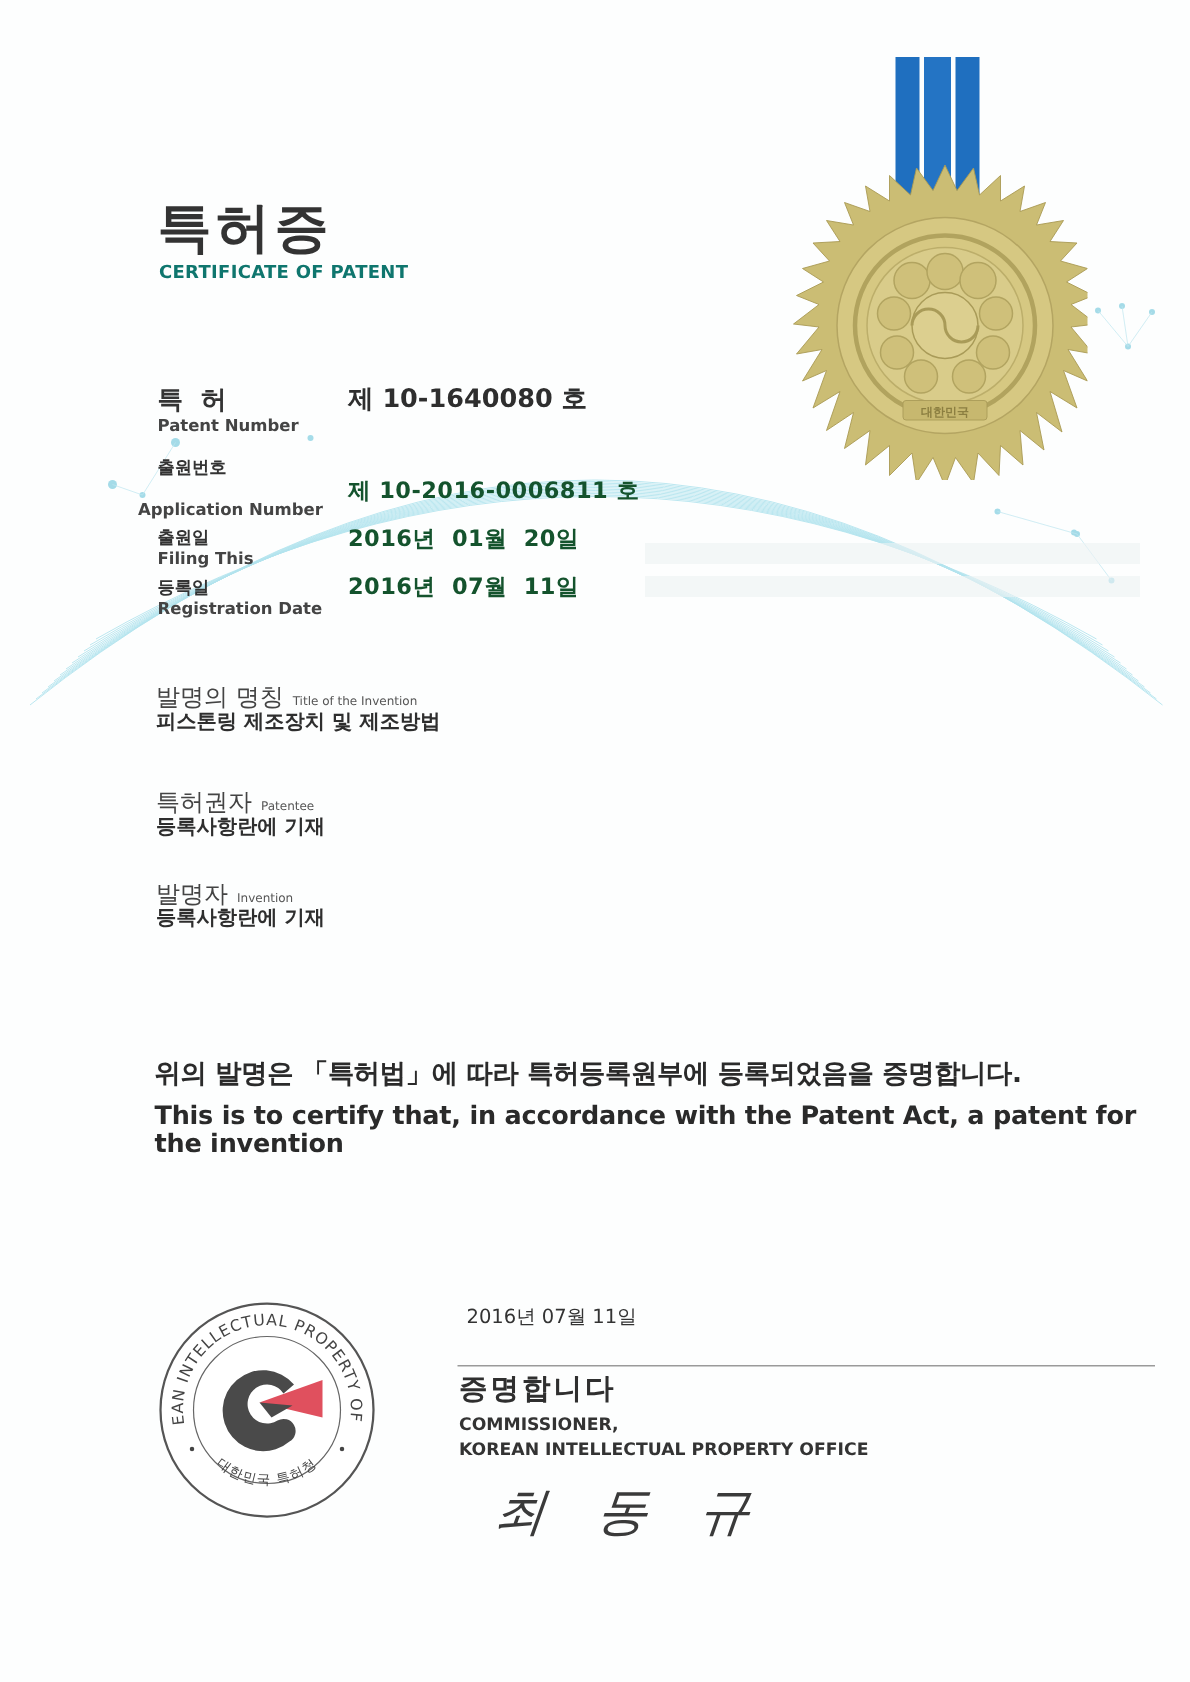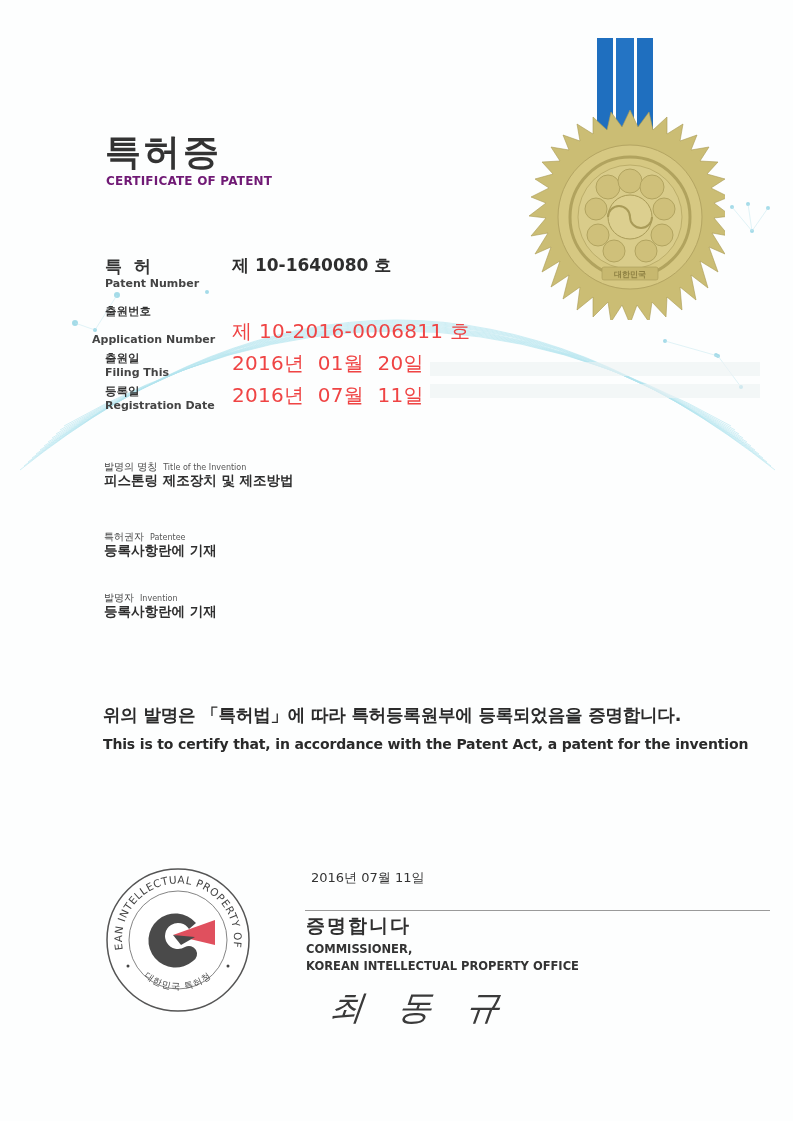--- a/index.html
+++ b/index.html
@@ -6,34 +6,34 @@
   body {
     width: 793px; height: 1121px; position: relative; overflow: hidden;
     background: #fdfefe;
     font-family: "DejaVu Sans", sans-serif;
     color: #2b2b2b;
   }
   .abs { position: absolute; }
   .bg-svg { position: absolute; left: 0; top: 0; width: 793px; height: 1121px; }
 
   .title-ko { left: 105px; top: 128px; font-size: 36px; font-weight: bold; letter-spacing: 3px; color: #333; }
-  .title-en { left: 106px; top: 174px; font-size: 12px; font-weight: bold; color: #701a75; letter-spacing: 0.2px; }
+  .title-en { left: 106px; top: 174px; font-size: 12px; font-weight: bold; color: #0f766e; letter-spacing: 0.2px; }
 
   .lbl-ko-lg { font-size: 17px; font-weight: bold; letter-spacing: 3px; color: #333; }
   .lbl-ko { font-size: 11.5px; font-weight: bold; color: #333; }
   .lbl-en { font-size: 11px; font-weight: bold; color: #444; }
-  .val { font-size: 20px; font-weight: normal; color: #ef4444; letter-spacing: 0.3px; }
+  .val { font-size: 15px; font-weight: bold; color: #14532d; letter-spacing: 0.3px; }
   .val-lg { font-size: 17px; font-weight: bold; color: #2e2e2e; }
 
-  .sec-ko { font-size: 10px; color: #444; }
+  .sec-ko { font-size: 16px; color: #444; }
   .sec-en { font-size: 8px; color: #555; margin-left: 6px; }
   .sec-val { font-size: 13.5px; font-weight: bold; color: #2e2e2e; }
 
   .cert-ko { left: 103px; top: 703px; font-size: 17.5px; font-weight: bold; color: #2a2a2a; letter-spacing: -0.2px; }
-  .cert-en { left: 103px; top: 735px; font-size: 14px; font-weight: bold; color: #2a2a2a; line-height: 19px; letter-spacing: -0.15px; }
+  .cert-en { left: 103px; top: 735px; font-size: 17px; font-weight: bold; color: #2a2a2a; line-height: 19px; letter-spacing: -0.15px; }
 
   .issue-date { left: 311px; top: 869px; font-size: 13px; color: #333; }
   .divider { left: 305px; top: 910px; width: 465px; height: 1px; background: #9a9a9a; }
   .comm-ko { left: 306px; top: 913px; font-size: 19px; font-weight: bold; letter-spacing: 2px; color: #2f2f2f; }
   .comm-en1 { left: 306px; top: 942px; font-size: 11.5px; font-weight: bold; color: #333; }
   .comm-en2 { left: 306px; top: 959px; font-size: 11.5px; font-weight: bold; color: #333; }
   .signature { left: 330px; top: 985px; font-family: "DejaVu Serif", serif; font-size: 34px; color: #3a3a3a; letter-spacing: 34px; font-style: italic; transform: skewX(-6deg); }
 </style>
 </head>
 <body>

